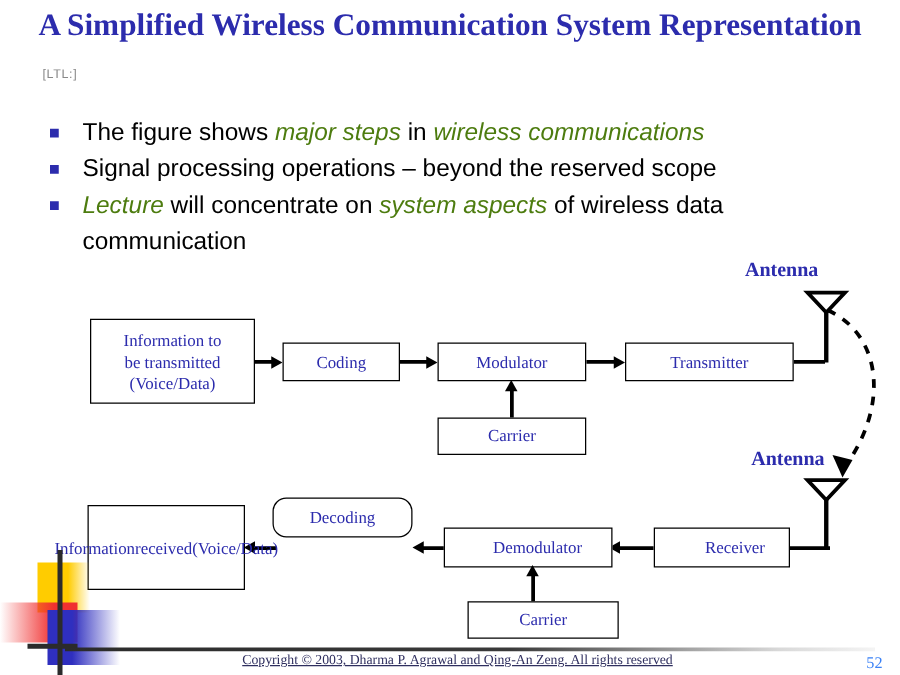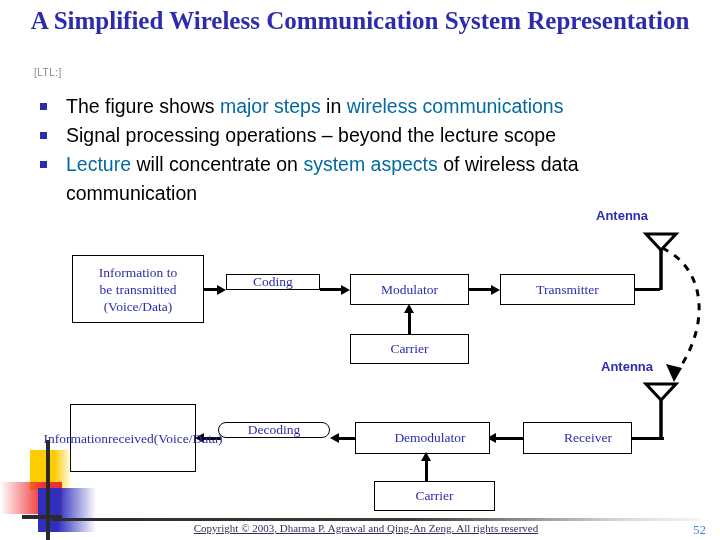--- a/index.html
+++ b/index.html
@@ -27,21 +27,21 @@
     font-weight: bold;
     font-size: 25px;
     line-height: 29px;
     color: #2c2cad;
   }
 
   
   #ltl {
     position: absolute;
     left: 34px;
-    top: 67px;
+    top: 54px;
     font-family: "Liberation Sans", sans-serif;
     font-size: 10px;
     color: #888888;
     letter-spacing: 0.5px;
   }
 
   
   #bullets {
     position: absolute;
     left: 28px;
@@ -57,21 +57,21 @@
     font-family: "Liberation Sans", sans-serif;
   }
   .bullet-marker {
     position: absolute;
     left: 12px;
     top: 11px;
     width: 7px;
     height: 7px;
     background: #2c2cad;
   }
-  .hl { color: #0369a1; }
+  .hl { color: #4d7c0f; font-style: italic; }
 
   
   .node {
     position: absolute;
     box-sizing: border-box;
     border: 1.5px solid #000000;
     background: #ffffff;
     color: #2c2cad;
     font-family: "Liberation Serif", serif;
     font-size: 13.5px;
@@ -80,23 +80,23 @@
     align-items: center;
     justify-content: center;
     text-align: center;
     z-index: 3;
   }
   .node.multiline { line-height: 17px; }
 
   .label {
     position: absolute;
     color: #2c2cad;
-    font-family: Liberation Sans, sans-serif;
+    font-family: Liberation Serif, serif;
     font-weight: bold;
-    font-size: 13px;
+    font-size: 16px;
     z-index: 3;
     white-space: nowrap;
   }
 
   
   .hline, .vline {
     position: absolute;
     background: #000000;
     z-index: 2;
   }
@@ -196,42 +196,42 @@
 
   <div id="bullets">
 
     <div class="bullet-row">
       <span class="bullet-marker"></span>
       <span><span>The figure shows </span><span class="hl">major steps</span><span> in </span><span class="hl">wireless communications</span></span>
     </div>
 
     <div class="bullet-row">
       <span class="bullet-marker"></span>
-      <span><span>Signal processing operations – beyond the lecture scope</span></span>
+      <span><span>Signal processing operations – beyond the reserved scope</span></span>
     </div>
 
     <div class="bullet-row">
       <span class="bullet-marker"></span>
       <span><span class="hl">Lecture</span><span> will concentrate on </span><span class="hl">system aspects</span><span> of wireless data communication</span></span>
     </div>
 
   </div>
 
   <div class="label" style="left:596px; top:208px;">Antenna</div>
 
   <div class="node multiline" style="left:72px; top:255px; width:132px; height:68px; flex-direction:column;align-items:center;">
     <div>Information to</div>
     <div>be transmitted</div>
     <div>(Voice/Data)</div>
   </div>
 
   <div class="hline" style="left:196px; top:288px; width:22px;"></div>
   <div class="arrow arrow-right" style="left:217px; top:284.5px;"></div>
 
-  <div class="node" style="left:226px; top:274px; width:94px; height:16px;">Coding</div>
+  <div class="node" style="left:226px; top:274px; width:94px; height:31px;">Coding</div>
 
   <div class="hline" style="left:320px; top:288px; width:22px;"></div>
   <div class="arrow arrow-right" style="left:341px; top:284.5px;"></div>
 
   <div class="node" style="left:350px; top:274px; width:119px; height:31px;">Modulator</div>
 
   <div class="hline" style="left:469px; top:288px; width:23px;"></div>
   <div class="arrow arrow-right" style="left:491px; top:284.5px;"></div>
 
   <div class="node" style="left:500px; top:274px; width:135px; height:31px;">Transmitter</div>
@@ -268,21 +268,21 @@
 
   <div class="node" style="left:355px; top:422px; width:135px; height:32px;padding-left:15px;">Demodulator</div>
 
   <div class="node" style="left:374px; top:481px; width:121px; height:30px;">Carrier</div>
   <div class="vline" style="left:425px; top:460px; height:22px;"></div>
   <div class="arrow arrow-up" style="left:421px; top:452px;"></div>
 
   <div class="hline" style="left:338px; top:437px; width:20px;"></div>
   <div class="arrow arrow-left" style="left:330px; top:433px;"></div>
 
-  <div class="node" style="left:218px; top:422px; width:112px; height:16px;border-radius:11px;">Decoding</div>
+  <div class="node" style="left:218px; top:398px; width:112px; height:32px;border-radius:11px;">Decoding</div>
 
   <div class="hline" style="left:203px; top:437px; width:18px;"></div>
   <div class="arrow arrow-left" style="left:195px; top:433px;"></div>
 
   <div class="node multiline" style="left:70px; top:404px; width:126px; height:68px; flex-direction:row;">
     <div>Information</div>
     <div>received</div>
     <div>(Voice/Data)</div>
   </div>
 

